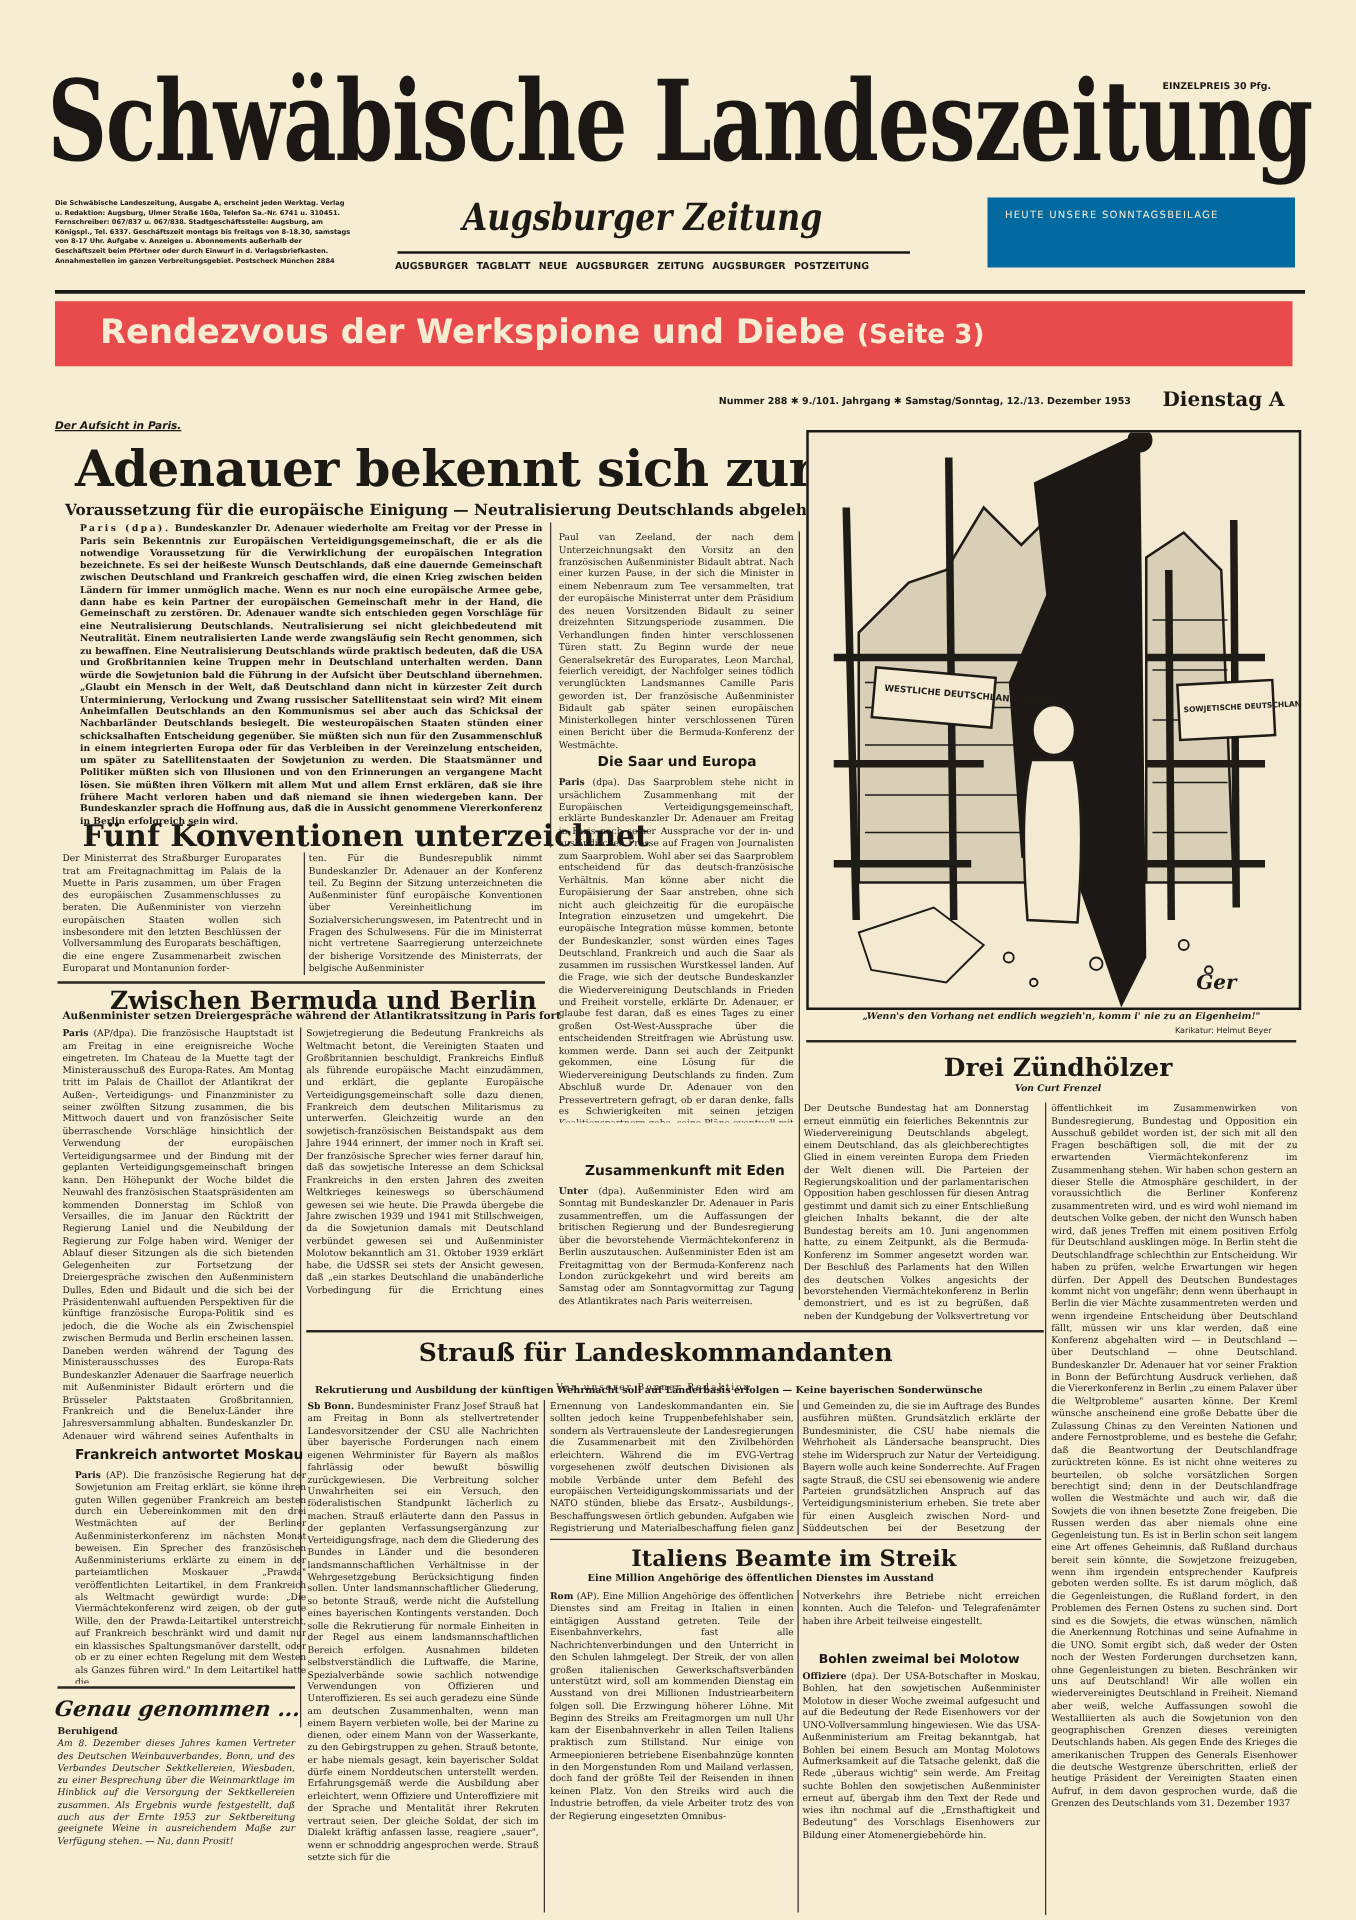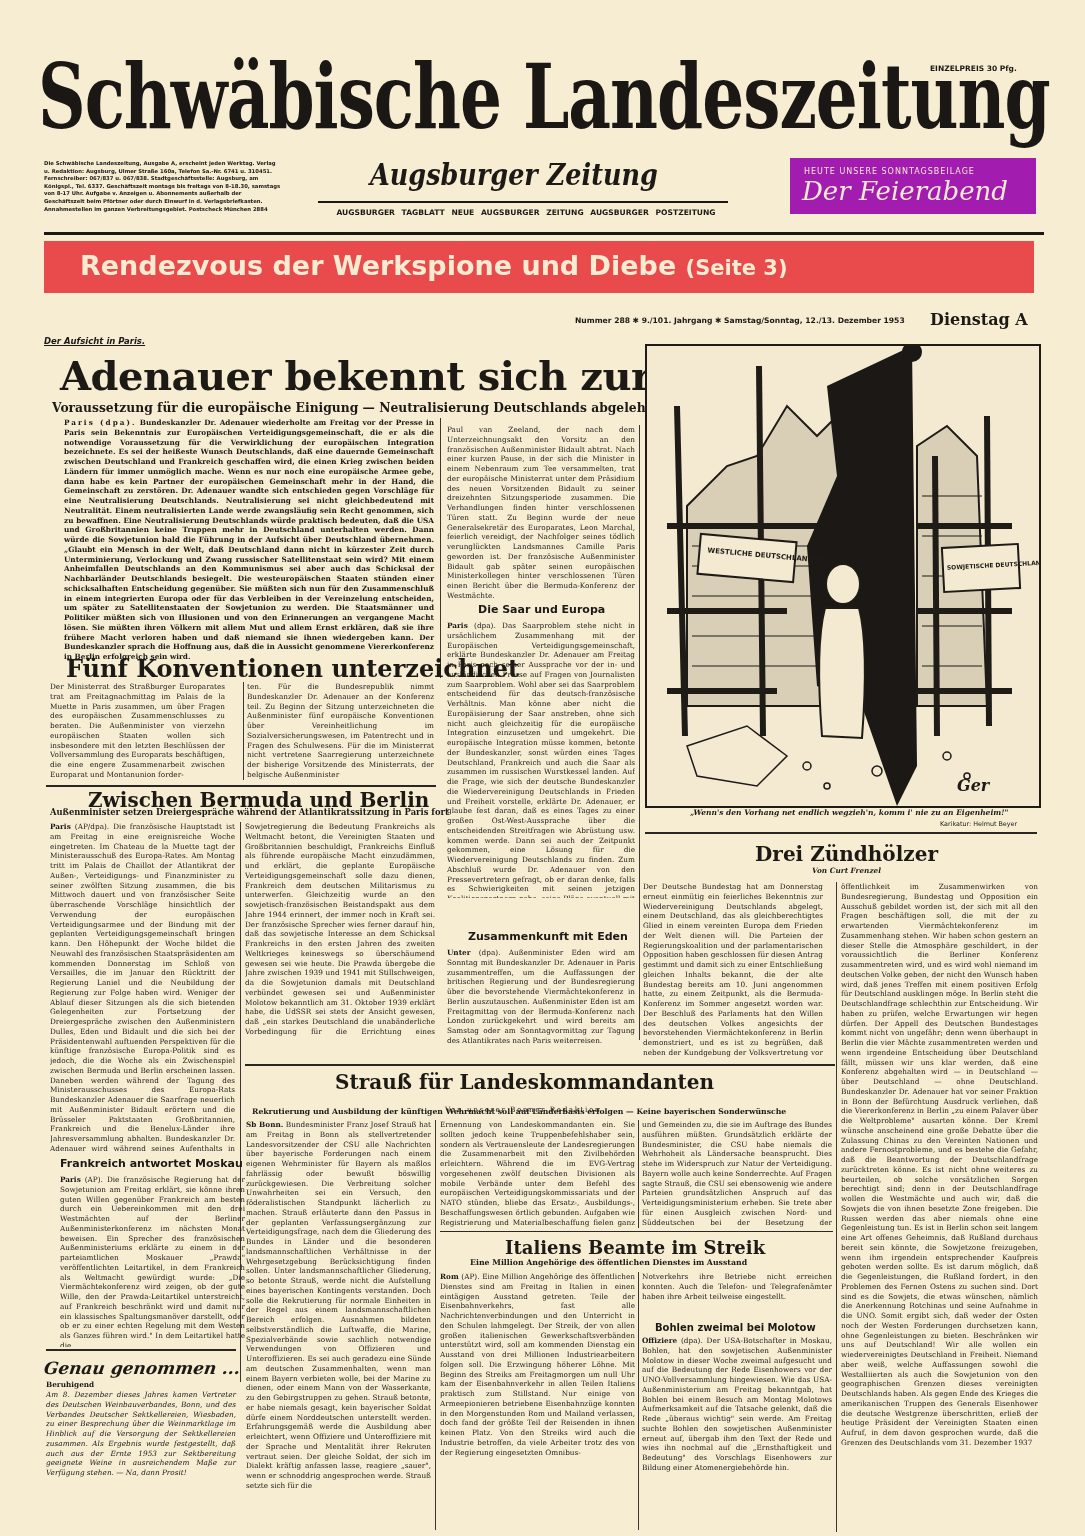--- a/index.html
+++ b/index.html
@@ -3,22 +3,22 @@
 <meta charset="utf-8">
 <style>
   html, body { margin:0; padding:0; }
   body { width:1085px; height:1536px; background:#f6edd3; position:relative; overflow:hidden; color:#1d1a16; font-family:"DejaVu Serif", serif; }
   .abs { position:absolute; }
   .masthead-title { left:38px; top:52px; width:1010px; text-align:center; font-family:"DejaVu Serif", serif; font-weight:bold; font-size:66px; letter-spacing:-1px; transform:scaleY(1.35); transform-origin:top left; color:#1a1714; line-height:1; white-space:nowrap; }
   .price { left:930px; top:64px; font-family:"DejaVu Sans", sans-serif; font-weight:bold; font-size:7.5px; }
   .impressum { left:44px; top:160px; width:237px; font-family:"DejaVu Sans", sans-serif; font-size:5.3px; font-weight:bold; line-height:7.6px; }
   .sub-title { left:370px; top:157px; font-family:"DejaVu Serif", serif; font-style:italic; font-size:30px; font-weight:bold; transform:scaleX(0.85); transform-origin:left; }
   .sub-rule { left:318px; top:201px; width:410px; height:2px; background:#1a1714; }
-  .sub-papers { left:316px; top:208px; width:420px; font-family:"DejaVu Sans", sans-serif; font-weight:bold; font-size:7.6px; word-spacing:4px;text-align:center; }
-  .beilage { left:790px; top:158px; width:246px; height:56px; background:#a21caf; color:#f3ead1; }
+  .sub-papers { left:316px; top:208px; width:420px; font-family:"DejaVu Sans", sans-serif; font-weight:bold; font-size:7.6px; word-spacing:4px; }
+  .beilage { left:790px; top:158px; width:246px; height:56px; background:#0369a1; color:#f3ead1; }
   .beilage .l1 { font-family:"DejaVu Sans", sans-serif; font-size:8px; letter-spacing:1px; padding:9px 0 0 14px; }
   .beilage .l2 { font-family:"DejaVu Serif", serif; font-style:italic; font-size:26px; padding:0 0 0 12px; line-height:30px; }
   .thick-rule { left:44px; top:232px; width:1000px; height:3px; background:#1a1714; }
   .banner { left:44px; top:241px; width:990px; height:52px; background:#e94a4c; }
   .banner-text { left:80px; top:250px; font-family:"DejaVu Sans", sans-serif; font-weight:bold; font-size:27px; color:#f5ecd2; white-space:nowrap; }
   .banner-text span.small { font-size:21px; }
   .issue { left:575px; top:316px; font-family:"DejaVu Sans", sans-serif; font-weight:bold; font-size:7.6px; white-space:nowrap; }
   .ausgabe { left:930px; top:310px; font-family:"DejaVu Serif", serif; font-weight:bold; font-size:16px; }
   .kicker { left:44px; top:336px; font-family:"DejaVu Sans", sans-serif; font-weight:bold; font-style:italic; font-size:8.5px; text-decoration:underline; }
   .main-head { left:60px; top:352px; font-family:"DejaVu Serif", serif; font-weight:bold; font-size:40px; white-space:nowrap; letter-spacing:-0.5px; }
@@ -38,21 +38,20 @@
 <body>
 
 <div class="abs price">EINZELPREIS 30 Pfg.</div>
 <div class="abs masthead-title">Schwäbische Landeszeitung</div>
 <div class="abs impressum">Die Schwäbische Landeszeitung, Ausgabe A, erscheint jeden Werktag. Verlag u. Redaktion: Augsburg, Ulmer Straße 160a, Telefon Sa.-Nr. 6741 u. 310451. Fernschreiber: 067/837 u. 067/838. Stadtgeschäftsstelle: Augsburg, am Königspl., Tel. 6337. Geschäftszeit montags bis freitags von 8-18.30, samstags von 8-17 Uhr. Aufgabe v. Anzeigen u. Abonnements außerhalb der Geschäftszeit beim Pförtner oder durch Einwurf in d. Verlagsbriefkasten. Annahmestellen im ganzen Verbreitungsgebiet. Postscheck München 2884</div>
 <div class="abs sub-title">Augsburger Zeitung</div>
 <div class="abs sub-rule"></div>
 <div class="abs sub-papers">AUGSBURGER TAGBLATT   NEUE AUGSBURGER ZEITUNG   AUGSBURGER POSTZEITUNG</div>
 <div class="abs beilage">
   <div class="l1">HEUTE UNSERE SONNTAGSBEILAGE</div>
-  <div class="l2">Der Feierabend</div>
 </div>
 <div class="abs thick-rule"></div>
 
 <div class="abs banner"></div>
 <div class="abs banner-text">
   <span>Rendezvous der Werkspione und Diebe</span>
   <span class="small">(Seite 3)</span>
 </div>
 
 <div class="abs issue">Nummer 288 ✱ 9./101. Jahrgang ✱ Samstag/Sonntag, 12./13. Dezember 1953</div>

